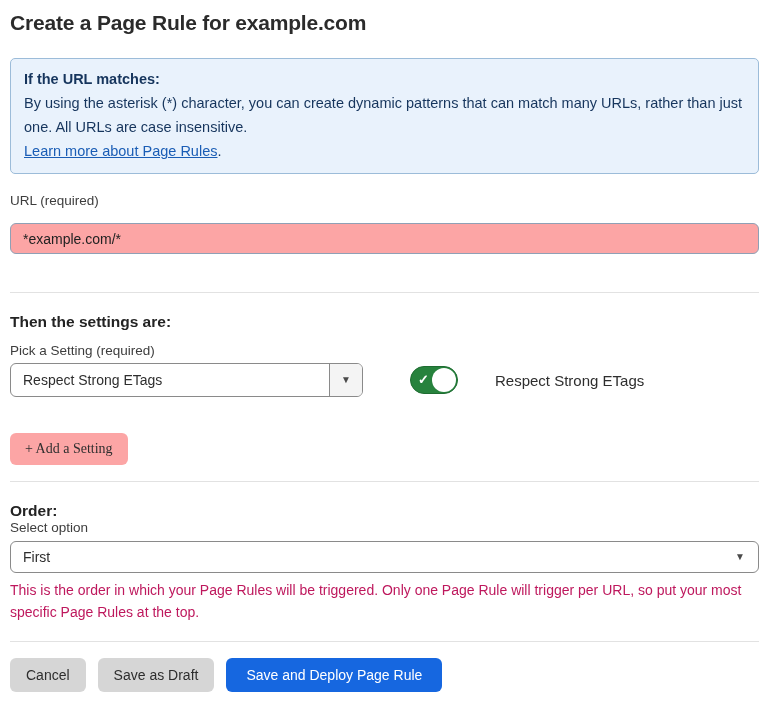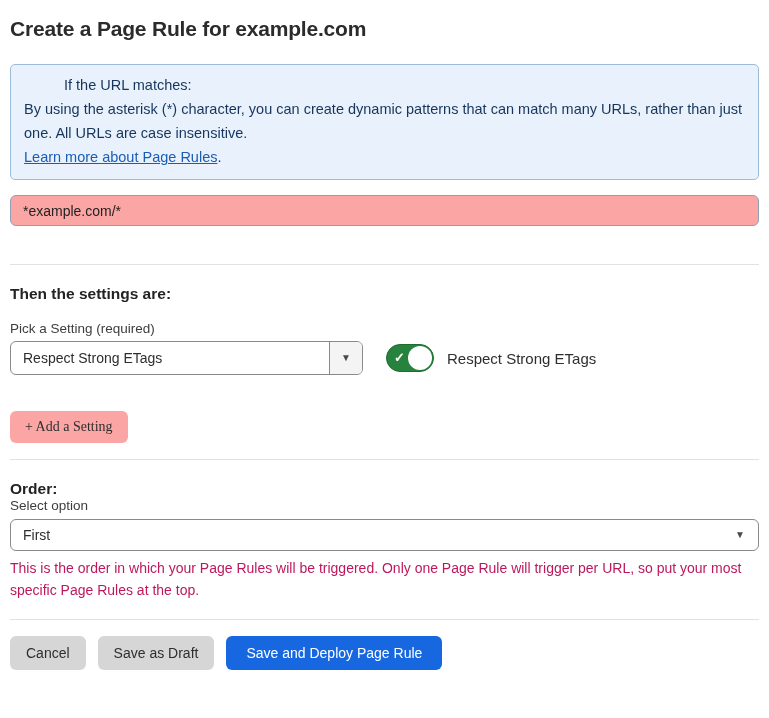--- a/index.html
+++ b/index.html
@@ -5,42 +5,42 @@
   * { box-sizing: border-box; margin: 0; padding: 0; }
   html, body {
     width: 769px;
     background: #ffffff;
     font-family: "Liberation Sans", sans-serif;
     color: #2e2e2e;
   }
   .container {
     width: 769px;
     height: 718px;
-    padding: 6px 10px;
+    padding: 0 10px;
     overflow: hidden;
   }
   .page-title {
     margin-top: 11px;
     font-size: 21px;
     font-weight: 700;
     color: #2b2b2b;
     letter-spacing: -0.2px;
   }
   
   .info-box {
     margin-top: 23px;
     background: #e9f2fc;
     border: 1px solid #9cbcd9;
     border-radius: 5px;
     padding: 8px 13px 10px 13px;
     font-size: 14.5px;
     line-height: 24px;
     color: #16355d;
   }
-  .info-heading { font-weight: 400; margin-left: 40px; }
+  .info-heading { font-weight: 700; }
   .info-link {
     color: #1a5db5;
     text-decoration: underline;
     cursor: pointer;
   }
   
   .field-label {
     display: block;
     font-size: 13.5px;
     color: #3d3d3d;
@@ -68,26 +68,27 @@
   }
   .divider-1 { margin-top: 38px; }
   .divider-2 { margin-top: 16px; }
   .divider-3 { margin-top: 18px; }
   .section-heading {
     font-size: 15.5px;
     font-weight: 700;
     color: #232323;
     margin-top: 20px;
   }
-  .pick-label { margin-top: 18px; }
+  .pick-label { margin-top: 12px; }
   
   .setting-row {
     margin-top: 5px;
     display: flex;
     align-items: center;
+    gap: 24px;
   }
   .custom-select {
     display: flex;
     align-items: stretch;
     height: 34px;
     border: 1px solid #8a8a8a;
     border-radius: 6px;
     background: #ffffff;
     cursor: pointer;
     overflow: hidden;
@@ -212,20 +213,21 @@
 <div class="container">
 
   <h1 class="page-title">Create a Page Rule for example.com</h1>
 
   <div class="info-box">
     <div class="info-heading">If the URL matches:</div>
     <div class="info-body">By using the asterisk (*) character, you can create dynamic patterns that can match many URLs, rather than just one. All URLs are case insensitive.</div>
     <div><a class="info-link">Learn more about Page Rules</a><span>.</span></div>
   </div>
 
+  <label class="field-label url-label">URL (required)</label>
   <input class="url-input" type="text" value="*example.com/*" style="">
 
   <hr class="divider divider-1">
 
   <h2 class="section-heading">Then the settings are:</h2>
 
   <label class="field-label pick-label">Pick a Setting (required)</label>
 
   <div class="setting-row">
     <div class="custom-select setting-select">

